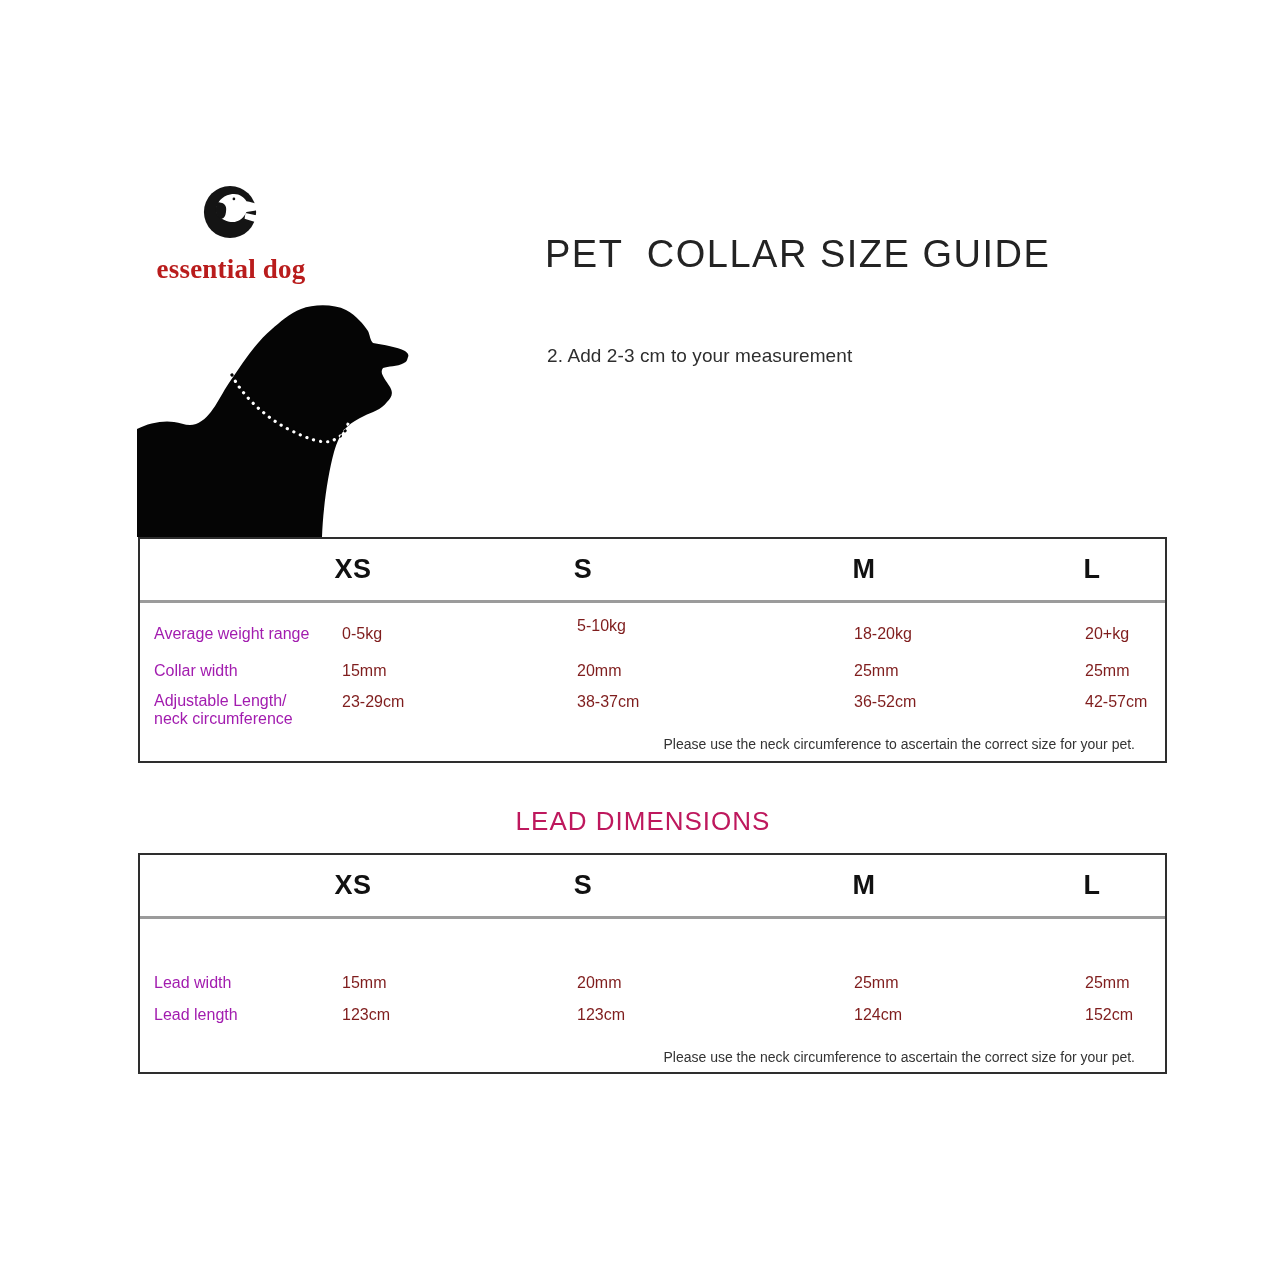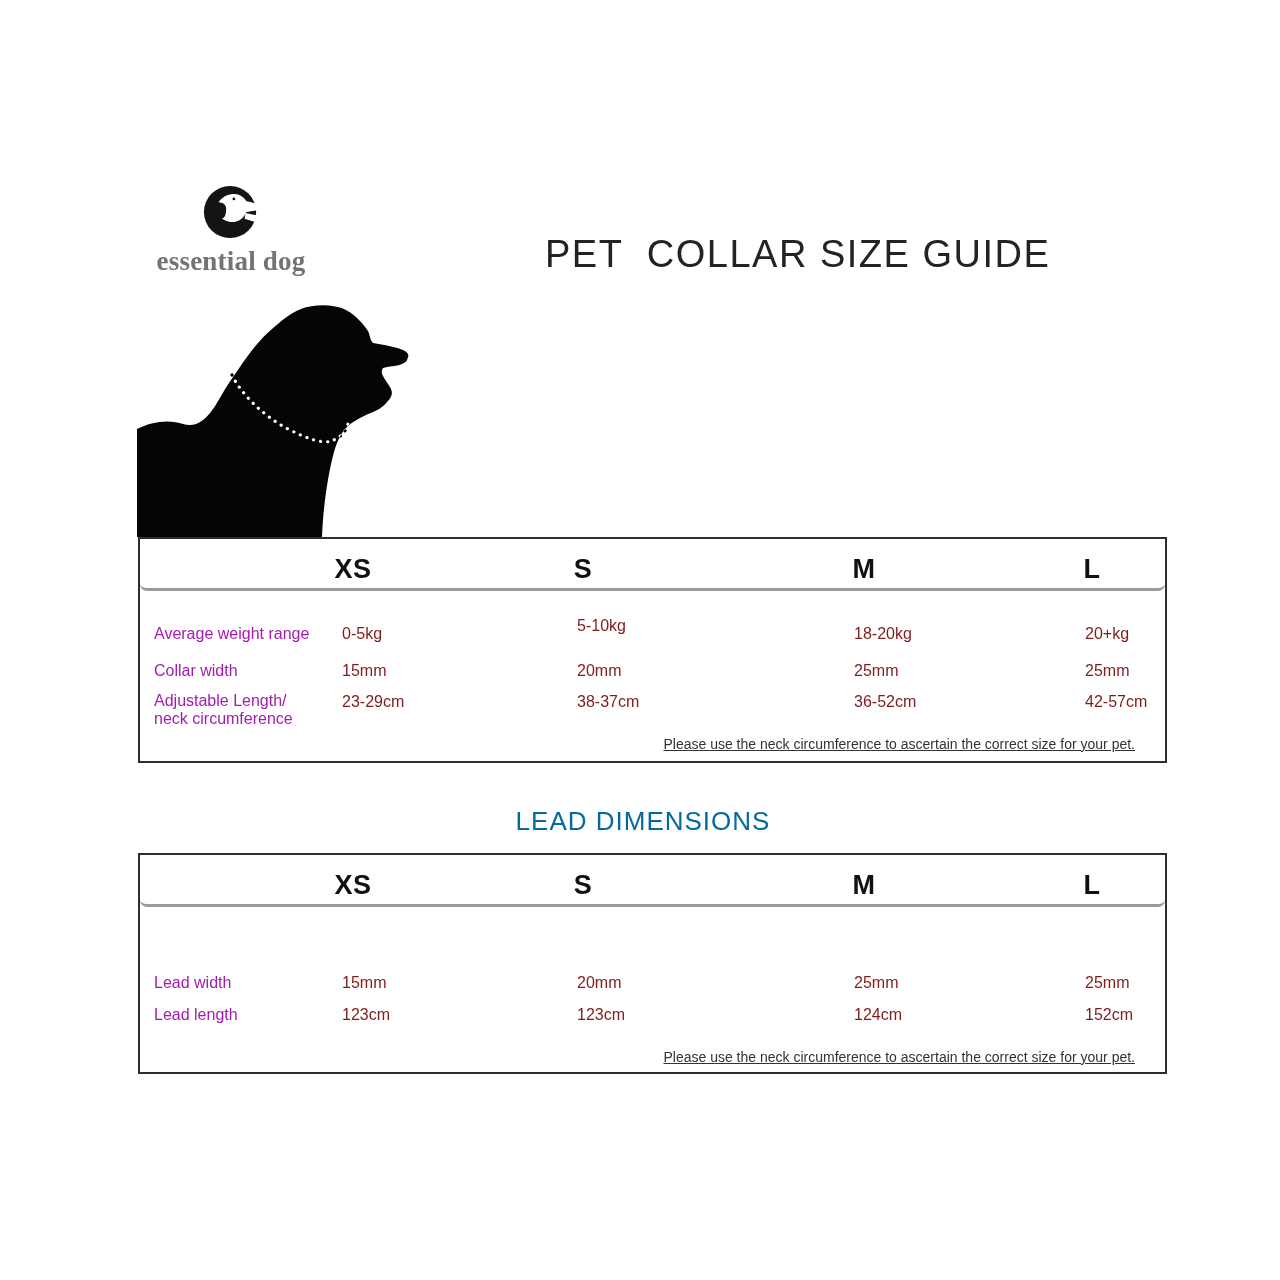--- a/index.html
+++ b/index.html
@@ -6,21 +6,21 @@
   .canvas {
     position:relative; width:1280px; height:1280px; background:#ffffff;
     font-family:"Liberation Sans", sans-serif; color:#1c1c1c; overflow:hidden;
   }
 
   
   .logo { position:absolute; left:142px; top:183px; width:178px; text-align:center; }
   .logo-mark { display:block; margin:0 auto; width:58px; height:58px; }
   .brand {
     font-family:"Liberation Serif", serif; font-weight:bold; font-size:27px;
-    letter-spacing:0.2px; color:#737373; margin-top:5px; white-space:nowrap;
+    letter-spacing:0.2px; color:#b91c1c; margin-top:13px; white-space:nowrap;
   }
 
   
   .title {
     position:absolute; left:545px; top:233px; font-size:38px; font-weight:500;
     letter-spacing:1.5px; white-space:pre; color:#232323;text-align:right;
   }
   .instructions {
     position:absolute; left:547px; top:324px; width:420px; font-size:19px;
     line-height:21.4px; color:#2e2e2e; letter-spacing:0.1px; white-space:pre-line;
@@ -30,39 +30,39 @@
   .dog { position:absolute; left:120px; top:280px; width:480px; height:258px; }
 
   
   .size-table {
     position:absolute; left:138px; width:1029px; border:2px solid #2e2e2e;
     box-sizing:border-box; background:transparent;
   }
   #collar-table { top:537px; height:226px; }
   #lead-table   { top:853px; height:221px; }
   .thead {
-    position:absolute; left:0; top:0; width:100%; height:52px;
-    border-bottom:3px solid #9b9b9b; box-sizing:border-box;border-radius:7px;
+    position:absolute; left:0; top:0; width:100%; height:64px;
+    border-bottom:3px solid #9b9b9b; box-sizing:border-box;
   }
   .col-h {
     position:absolute; top:15px; transform:translateX(-50%);
     font-size:27px; font-weight:bold; color:#111; letter-spacing:0.5px;
   }
   .h-xs{left:213px} .h-s{left:443px} .h-m{left:724px} .h-l{left:952px}
   .row-label {
     position:absolute; left:14px; font-size:16px; color:#a21caf;
     white-space:pre-line; line-height:17.5px;
   }
   .cell { position:absolute; font-size:16px; color:#7f1d1d; white-space:nowrap; }
   .c-xs{left:202px} .c-s{left:437px} .c-m{left:714px} .c-l{left:945px}
-  .note { position:absolute; right:30px; font-size:14px; color:#333333; white-space:nowrap;text-decoration:underline; }
+  .note { position:absolute; right:30px; font-size:14px; color:#333333; white-space:nowrap; }
 
   .lead-heading {
     position:absolute; left:138px; top:806px; width:1010px; text-align:center;
-    font-size:26px; font-weight:500; letter-spacing:1px; color:#0369a1;
+    font-size:26px; font-weight:500; letter-spacing:1px; color:#be185d;
   }
 </style>
 </head>
 <body>
 
 <div class="canvas">
 
   <div class="logo">
     <svg class="logo-mark" viewBox="0 0 60 60" aria-hidden="true">
       <circle cx="29" cy="30" r="27" fill="#141414"></circle>
@@ -70,20 +70,21 @@
       <path d="M 45,31 L 59,34 L 57,41 L 44,37 Z" fill="#ffffff"></path>
       <path d="M 16,20 C 13,27 14,35 19,37 C 23,38 25,33 25,27 C 25,22 21,20 16,20 Z" fill="#141414"></path>
       <circle cx="33" cy="16.5" r="1.4" fill="#141414"></circle>
     </svg>
     <div class="brand">essential dog</div>
   </div>
 
   <div class="title">PET  COLLAR SIZE GUIDE</div>
 
   <div class="instructions">
+    <div>2. Add 2-3 cm to your measurement</div>
   </div>
 
   <svg class="dog" viewBox="0 0 480 258" aria-hidden="true">
     <defs>
       <clipPath id="dogclip">
           <use href="#dogpath"></use>
         </clipPath>
     </defs>
     <path id="dogpath" fill="#050505" d="M 17,257
       L 17,149

